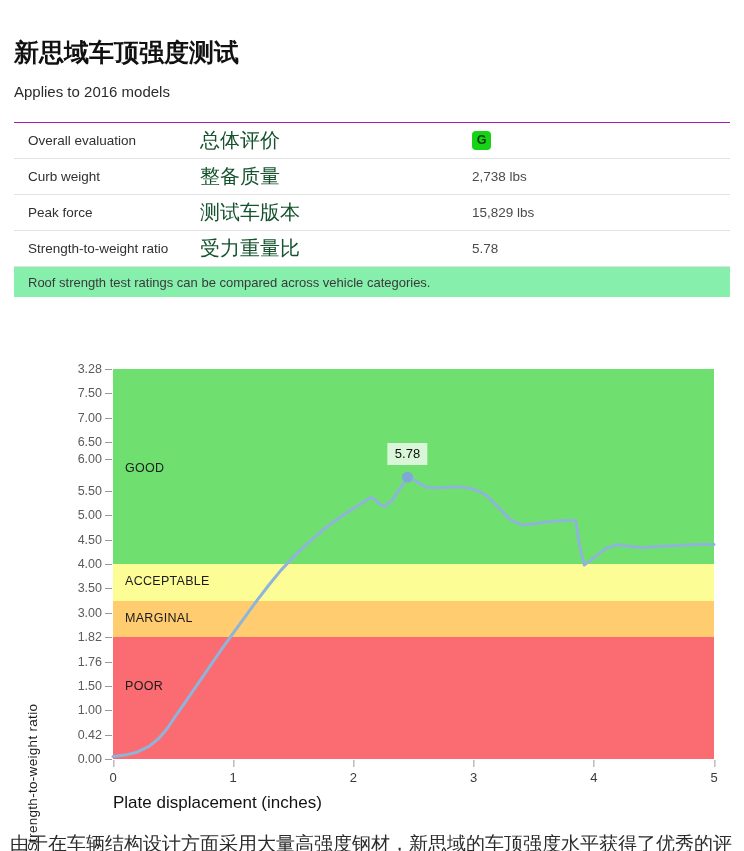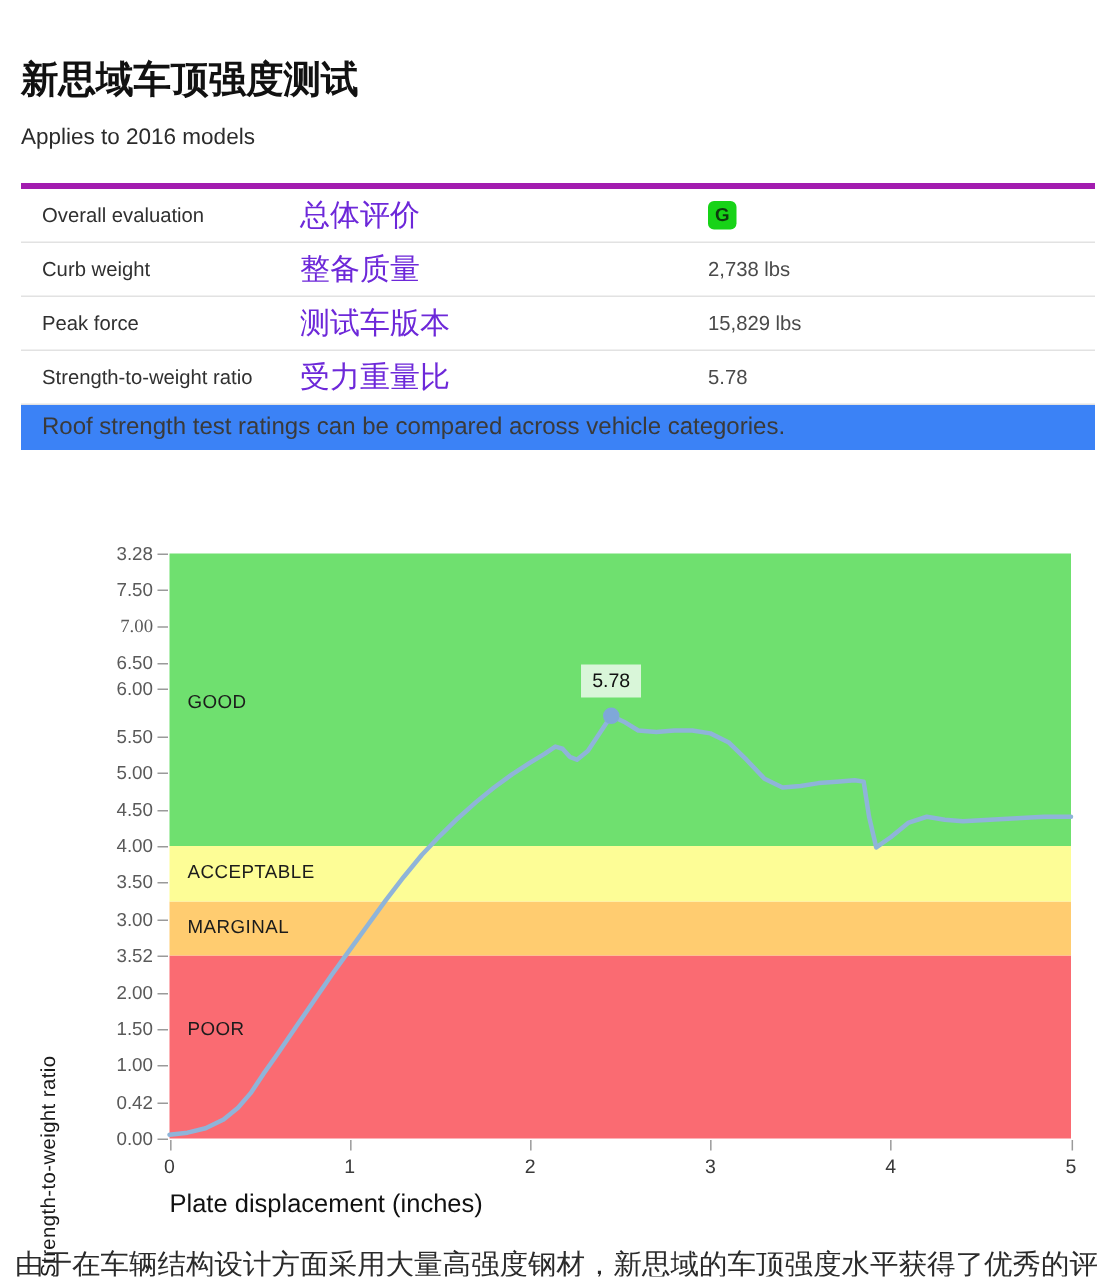--- a/index.html
+++ b/index.html
@@ -39,59 +39,59 @@
 
   
   .spec-table {
     position: absolute;
     left: 14px;
     top: 94px;
     width: 716px;
     border-collapse: collapse;
   }
   .spec-table tr { border-bottom: 1px solid #e2e2e2; }
-  .spec-table tr:first-child { border-top: 4px solid #a21caf; }
+  .spec-table tr:first-child { border-top: 1px solid #a21caf; }
   .spec-table td {
     padding: 0;
     height: 35px;
     vertical-align: middle;
   }
   .col-label {
     width: 186px;
     font-size: 13.5px;
     color: #303030;
     padding-left: 14px !important;
     box-sizing: border-box;
   }
   .col-cn {
     width: 272px;
     font-size: 20px;
-    color: #6d28d9;
+    color: #14532d;
     font-weight: 500;
   }
   .col-val {
     font-size: 13.5px;
     color: #4a4a4a;
   }
   .rating-badge {
     display: inline-block;
     width: 19px;
     height: 19px;
     line-height: 19px;
     text-align: center;
     border-radius: 4px;
     background: #17d317;
     color: #0d3a0d;
     font-size: 12.5px;
     font-weight: bold;
   }
   .note-row td {
-    background: #3b82f6;
+    background: #86efac;
     height: 30px;
-    font-size: 16px;
+    font-size: 13px;
     color: #3a3a3a;
     padding-left: 14px !important;
   }
   .note-row { border-bottom: none !important; }
 
   
   .chart-wrap {
     position: absolute;
     left: 0;
     top: 322px;
@@ -238,31 +238,31 @@
         <div class="band" style="background: rgb(255, 204, 112); top: 231.562px; height: 36.5625px;"></div>
         <div class="band-label" style="top: 241.844px;">MARGINAL</div>
         <div class="band" style="background: rgb(253, 253, 150); top: 195px; height: 36.5625px;"></div>
         <div class="band-label" style="top: 205.281px;">ACCEPTABLE</div>
         <div class="band" style="background: rgb(111, 224, 111); top: 0px; height: 195px;"></div>
         <div class="band-label" style="top: 91.9375px;">GOOD</div>
         <div class="ytick" style="top: 390px;">0.00</div>
         <div class="ytick" style="top: 365.625px;">0.42</div>
         <div class="ytick" style="top: 341.25px;">1.00</div>
         <div class="ytick" style="top: 316.875px;">1.50</div>
-        <div class="ytick" style="top: 292.5px;">2.00</div>
-        <div class="ytick" style="top: 268.125px;">3.52</div>
+        <div class="ytick" style="top: 292.5px;">1.76</div>
+        <div class="ytick" style="top: 268.125px;">1.82</div>
         <div class="ytick" style="top: 243.75px;">3.00</div>
         <div class="ytick" style="top: 219.375px;">3.50</div>
         <div class="ytick" style="top: 195px;">4.00</div>
         <div class="ytick" style="top: 170.625px;">4.50</div>
         <div class="ytick" style="top: 146.25px;">5.00</div>
         <div class="ytick" style="top: 121.875px;">5.50</div>
         <div class="ytick" style="top: 90px;">6.00</div>
         <div class="ytick" style="top: 73.125px;">6.50</div>
-        <div class="ytick" style="top: 48.75px; font-family: Liberation Serif, serif;">7.00</div>
+        <div class="ytick" style="top: 48.75px;">7.00</div>
         <div class="ytick" style="top: 24.375px;">7.50</div>
         <div class="ytick" style="top: 0px;">3.28</div>
         <div class="xtick" style="left: 0px;">0</div>
         <div class="xtick" style="left: 120.2px;">1</div>
         <div class="xtick" style="left: 240.4px;">2</div>
         <div class="xtick" style="left: 360.6px;">3</div>
         <div class="xtick" style="left: 480.8px;">4</div>
         <div class="xtick" style="left: 601px;">5</div>
         <svg width="601" height="390" style="position: absolute; left: 0px; top: 0px; overflow: visible;">
           <path d="M 0.00 387.56 L 12.02 386.10 L 24.04 383.18 L 36.06 377.32 L 45.68 369.52 L 54.09 359.77 L 62.50 347.10 L 72.12 333.45 L 84.14 315.90 L 96.16 298.35 L 108.18 280.80 L 120.20 264.23 L 132.22 247.65 L 144.24 231.08 L 156.26 215.47 L 168.28 200.85 L 180.30 188.18 L 192.32 176.47 L 204.34 165.75 L 216.36 156.00 L 228.38 147.22 L 240.40 139.43 L 250.02 133.57 L 257.23 128.70 L 262.04 130.16 L 266.84 135.53 L 271.65 137.48 L 278.86 131.63 L 286.08 120.90 L 294.49 108.22 L 302.90 112.13 L 312.52 117.98 L 324.54 118.95 L 336.56 117.98 L 348.58 117.98 L 360.60 119.93 L 372.62 125.77 L 384.64 137.48 L 396.66 150.15 L 408.68 156.00 L 420.70 155.02 L 432.72 153.07 L 444.74 152.10 L 456.76 151.12 L 462.77 152.10 L 466.38 175.50 L 471.18 195.97 L 480.80 189.15 L 492.82 179.40 L 504.84 175.50 L 516.86 177.45 L 528.88 178.43 L 546.91 177.45 L 564.94 176.47 L 582.97 175.50 L 601.00 175.50" fill="none" stroke="#8fb4d9" stroke-width="3" stroke-linecap="round" stroke-linejoin="round"></path>

